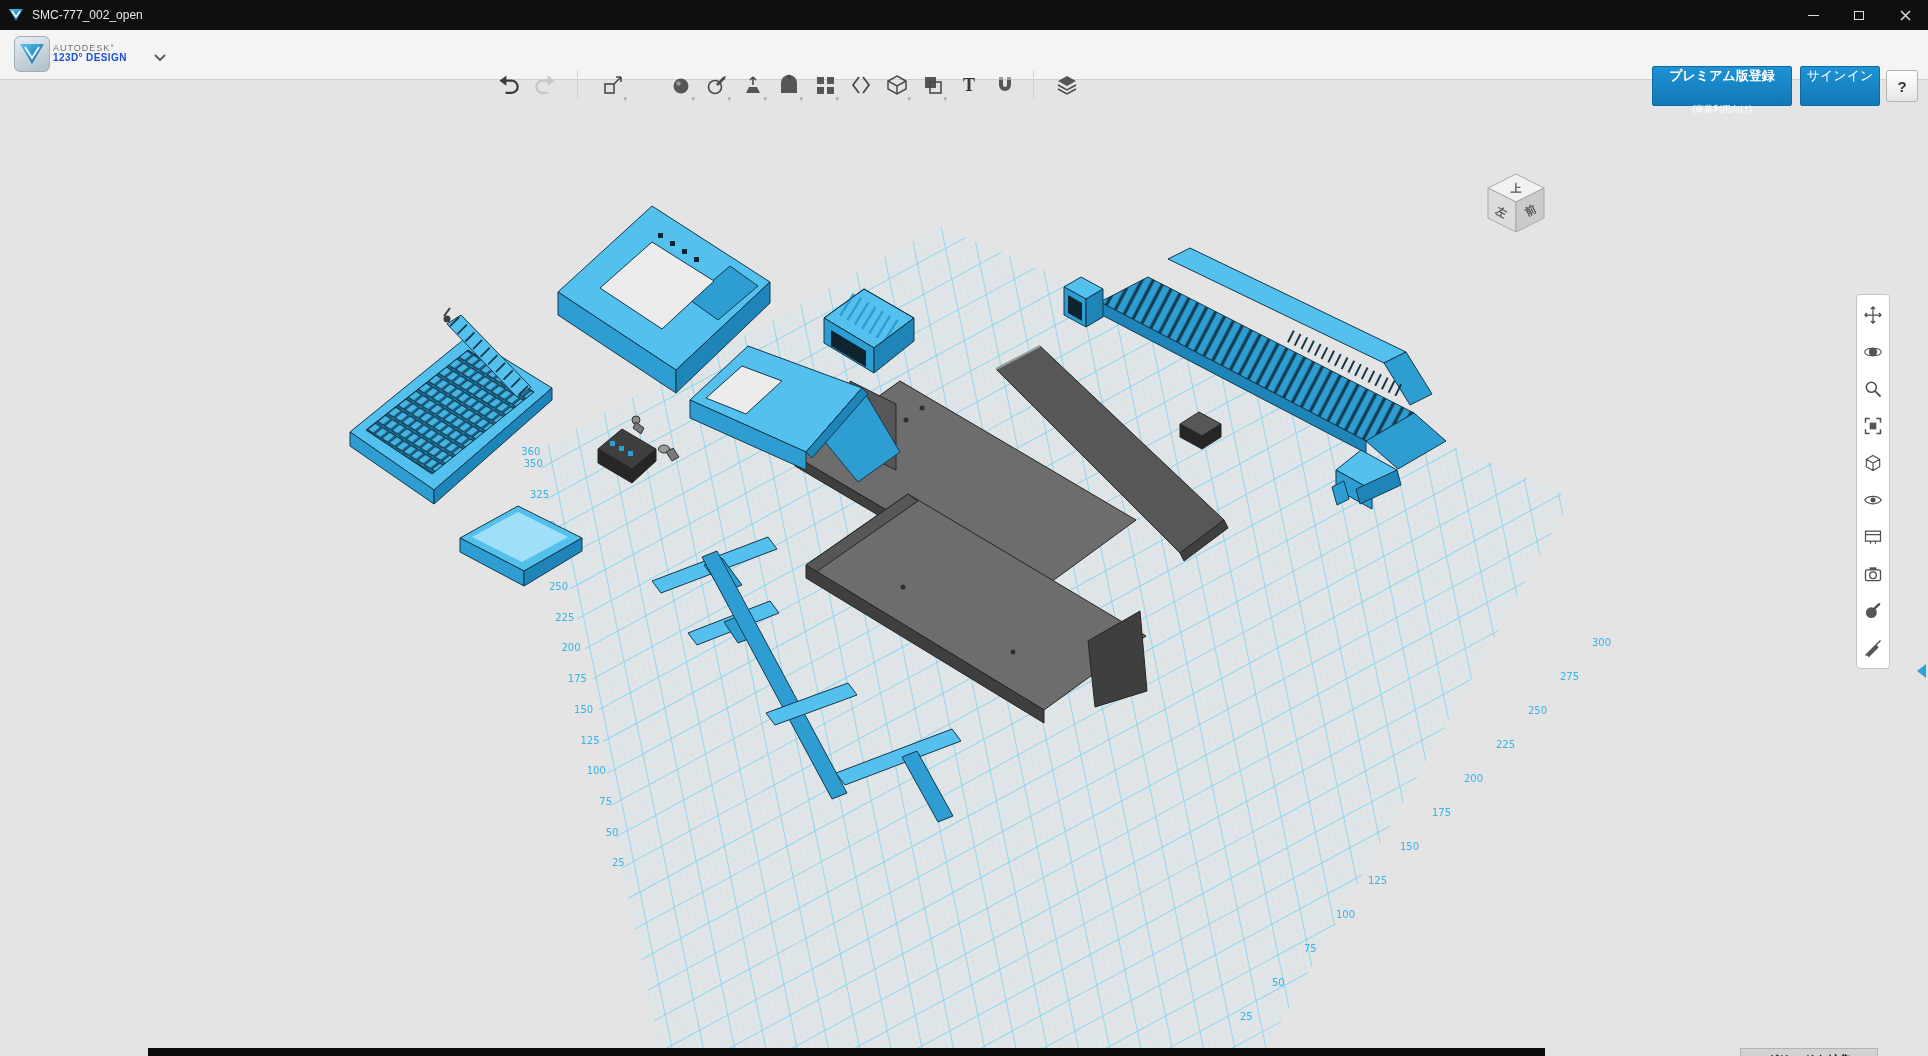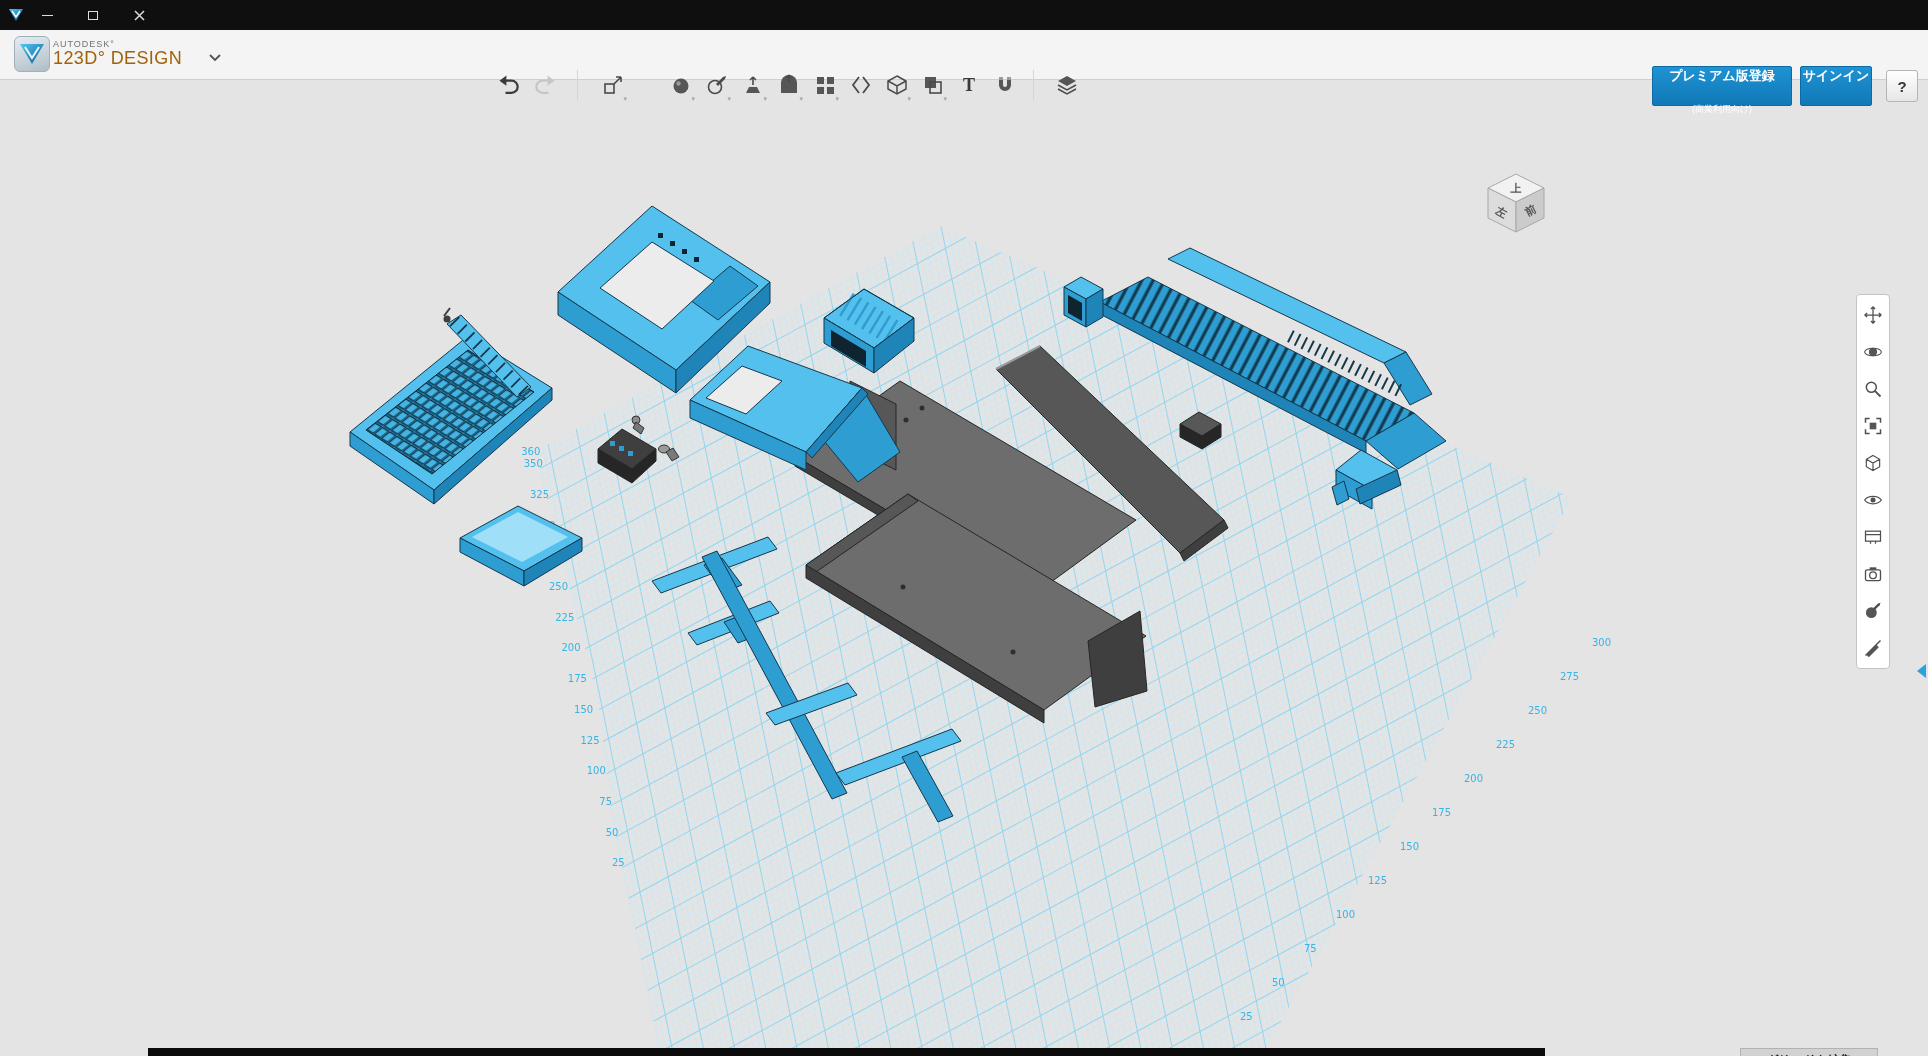--- a/index.html
+++ b/index.html
@@ -24,41 +24,41 @@
   .glyph-max{width:10px;height:9px;border:1.4px solid #dcdcdc}
 
   
   #toolbar{position:absolute;top:30px;left:0;width:1928px;height:50px;background:var(--toolbar-bg);
            border-bottom:1px solid #cfcfcf;z-index:40}
   #brand{position:absolute;left:14px;top:6px;display:flex;align-items:center}
   #logo-tile{width:36px;height:36px;border-radius:6px;background:linear-gradient(160deg,#e6edf2,#aebec6);
              border:1px solid #9fb0ba;display:flex;align-items:center;justify-content:center}
   #brand-text{margin-left:3px;line-height:1.05}
   #brand-autodesk{font-size:9px;color:#707070;letter-spacing:1px}
-  #brand-product{font-size:18px;font-weight:normal;color:#a16207;letter-spacing:.4px}
+  #brand-product{font-size:10px;font-weight:bold;color:#1d4ed8;letter-spacing:.4px}
   #brand-chevron{margin-left:26px;margin-top:6px}
 
   .tb-sep{position:absolute;top:40px;width:1px;height:30px;background:#d4d4d4}
   .tool{position:relative;width:29px;height:30px;display:flex;align-items:center;justify-content:center;cursor:default}
   .tool svg{width:24px;height:24px}
   .caret{position:absolute;right:0;bottom:-3px;font-size:7px;color:#a6a6a6}
   #undo-btn,#redo-btn{position:absolute;top:41px;width:28px;height:28px;display:flex;align-items:center;justify-content:center}
   #undo-btn{left:495px}
   #redo-btn{left:531px}
   #tool-group-a{position:absolute;left:598px;top:40px;display:flex}
   #tool-group-b{position:absolute;left:666px;top:40px;display:flex;gap:7px}
   #tool-group-c{position:absolute;left:1052px;top:40px;display:flex}
 
   .blue-btn{position:absolute;top:36px;height:40px;background:linear-gradient(#1e93d4,#1178b6);
             border:1px solid #0e6aa4;border-radius:2px;color:#fff;text-align:center;cursor:default;
             display:flex;flex-direction:column;align-items:center;justify-content:space-between}
   #premium-btn{left:1652px;width:140px}
   #premium-line1{font-size:13px;font-weight:bold}
   #premium-line2{font-size:9px;margin-top:18px}
-  #signin-btn{left:1800px;width:72px;font-size:13px;font-weight:bold}
+  #signin-btn{left:1800px;width:80px;font-size:13px;font-weight:normal}
   #help-btn{position:absolute;left:1886px;top:40px;width:32px;height:32px;border-radius:3px;
             background:linear-gradient(#ffffff,#e6e6e6);border:1px solid #b5b5b5;color:#333;
             font-size:15px;font-weight:bold;display:flex;align-items:center;justify-content:center}
 
   
   #viewport{position:absolute;top:80px;left:0;width:1928px;height:976px;background:var(--viewport-bg)}
   #scene{position:absolute;top:0;left:0;width:1928px;height:976px}
   .gmin{stroke:var(--grid-minor);stroke-width:.38}
   .gmaj{stroke:var(--grid-major);stroke-width:.85}
   .glabel{fill:var(--grid-label);font-size:10px;font-family:"DejaVu Sans",sans-serif}
@@ -96,20 +96,21 @@
   <svg id="app-icon" viewBox="0 0 16 16">
     <defs>
         <linearGradient id="lgT" x1="0" y1="0" x2="1" y2="1">
       <stop offset="0" stop-color="#4fc6ee"></stop>
           <stop offset="1" stop-color="#135f9e"></stop>
         </linearGradient>
       </defs>
     <path d="M1 2 L15 2 L8 14 Z" fill="url(#lgT)"></path>
     <path d="M4 4 L8 10 L12 4" fill="none" stroke="#fff" stroke-width="1.4"></path>
   </svg>
+  <span id="win-title">SMC-777_002_open</span>
   <div class="win-btn">
       <span class="glyph-min"></span>
     </div>
   <div class="win-btn">
       <span class="glyph-max"></span>
     </div>
   <div class="win-btn">
     <svg width="11" height="11" viewBox="0 0 11 11">
       <path d="M1 1 L10 10 M10 1 L1 10" stroke="#dcdcdc" stroke-width="1.5"></path>
       </svg>

